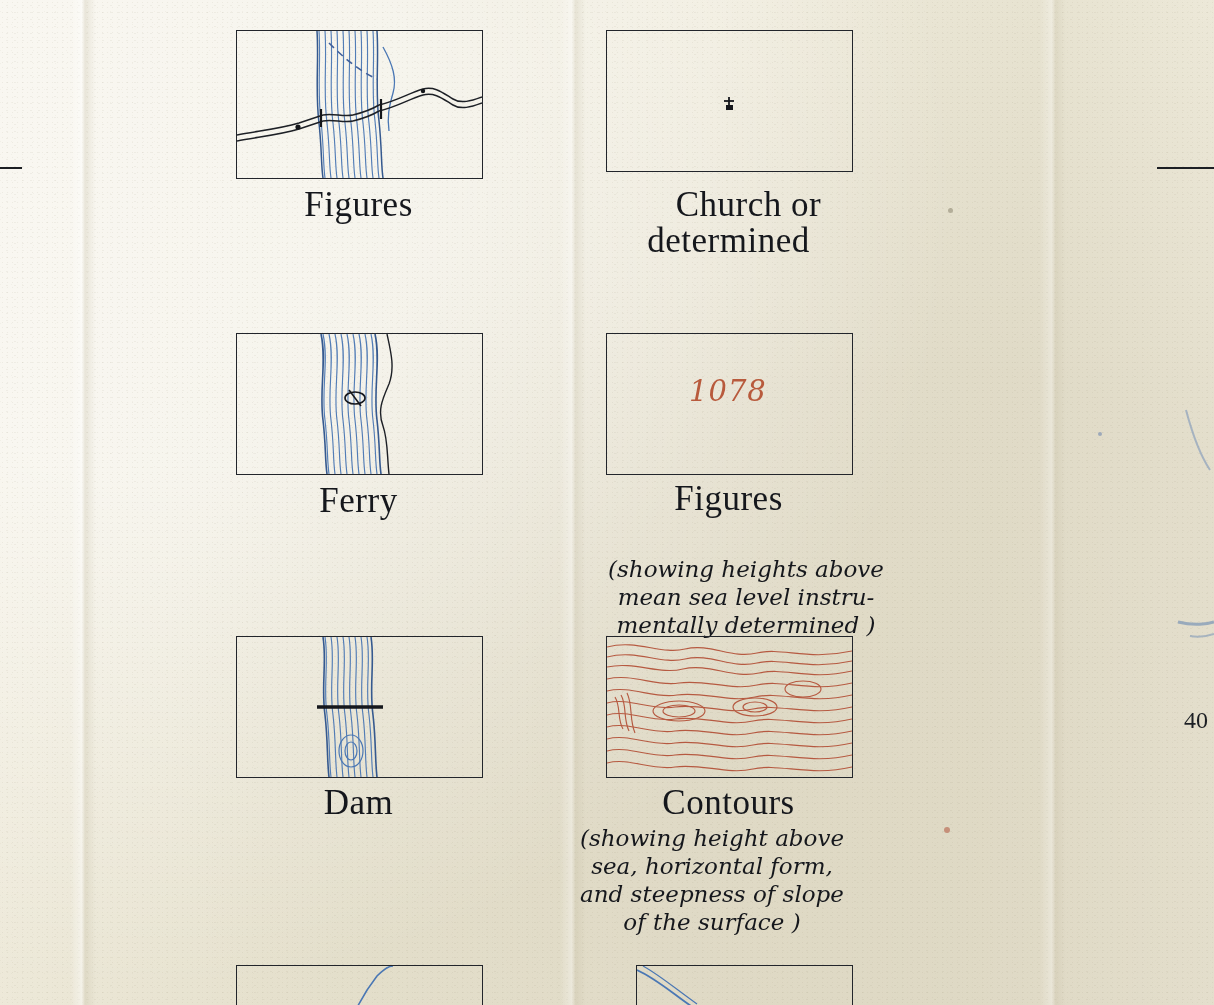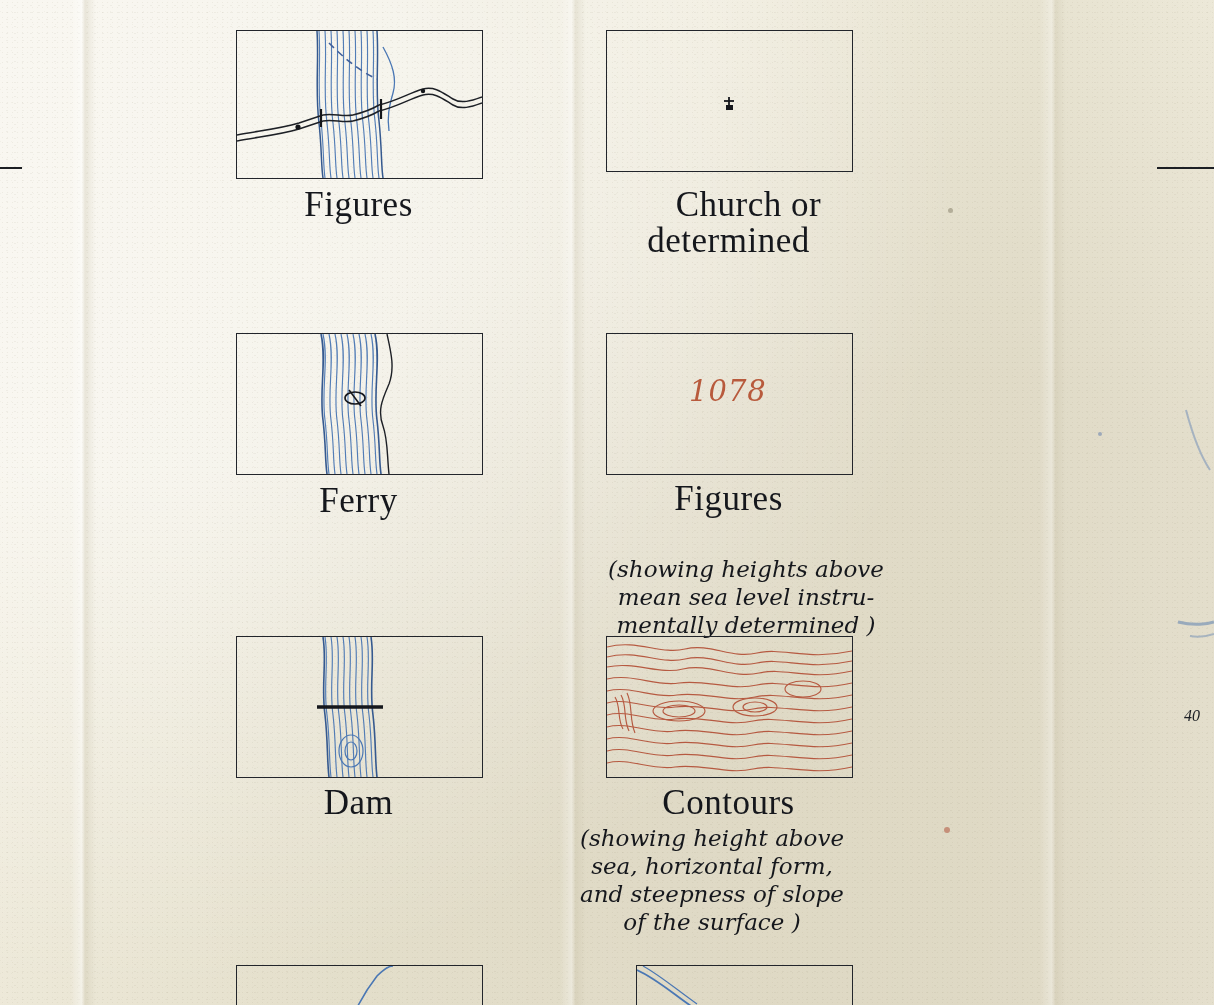--- a/index.html
+++ b/index.html
@@ -78,24 +78,23 @@
   }
 
   
   .edge-tick {
     position: absolute;
     height: 2px;
     background: #1c1f24;
   }
   .corner-num {
     position: absolute;
-    font-size: 16px;
+    font-size: 24px;
     color: #1c1f24;
     font-family: "Liberation Serif", serif;
-    font-style: italic;
   }
   
   .blot { position: absolute; border-radius: 50%; }
 </style>
 </head>
 <body>
 
 <div id="sheet">
 
   <div id="grain"></div>

